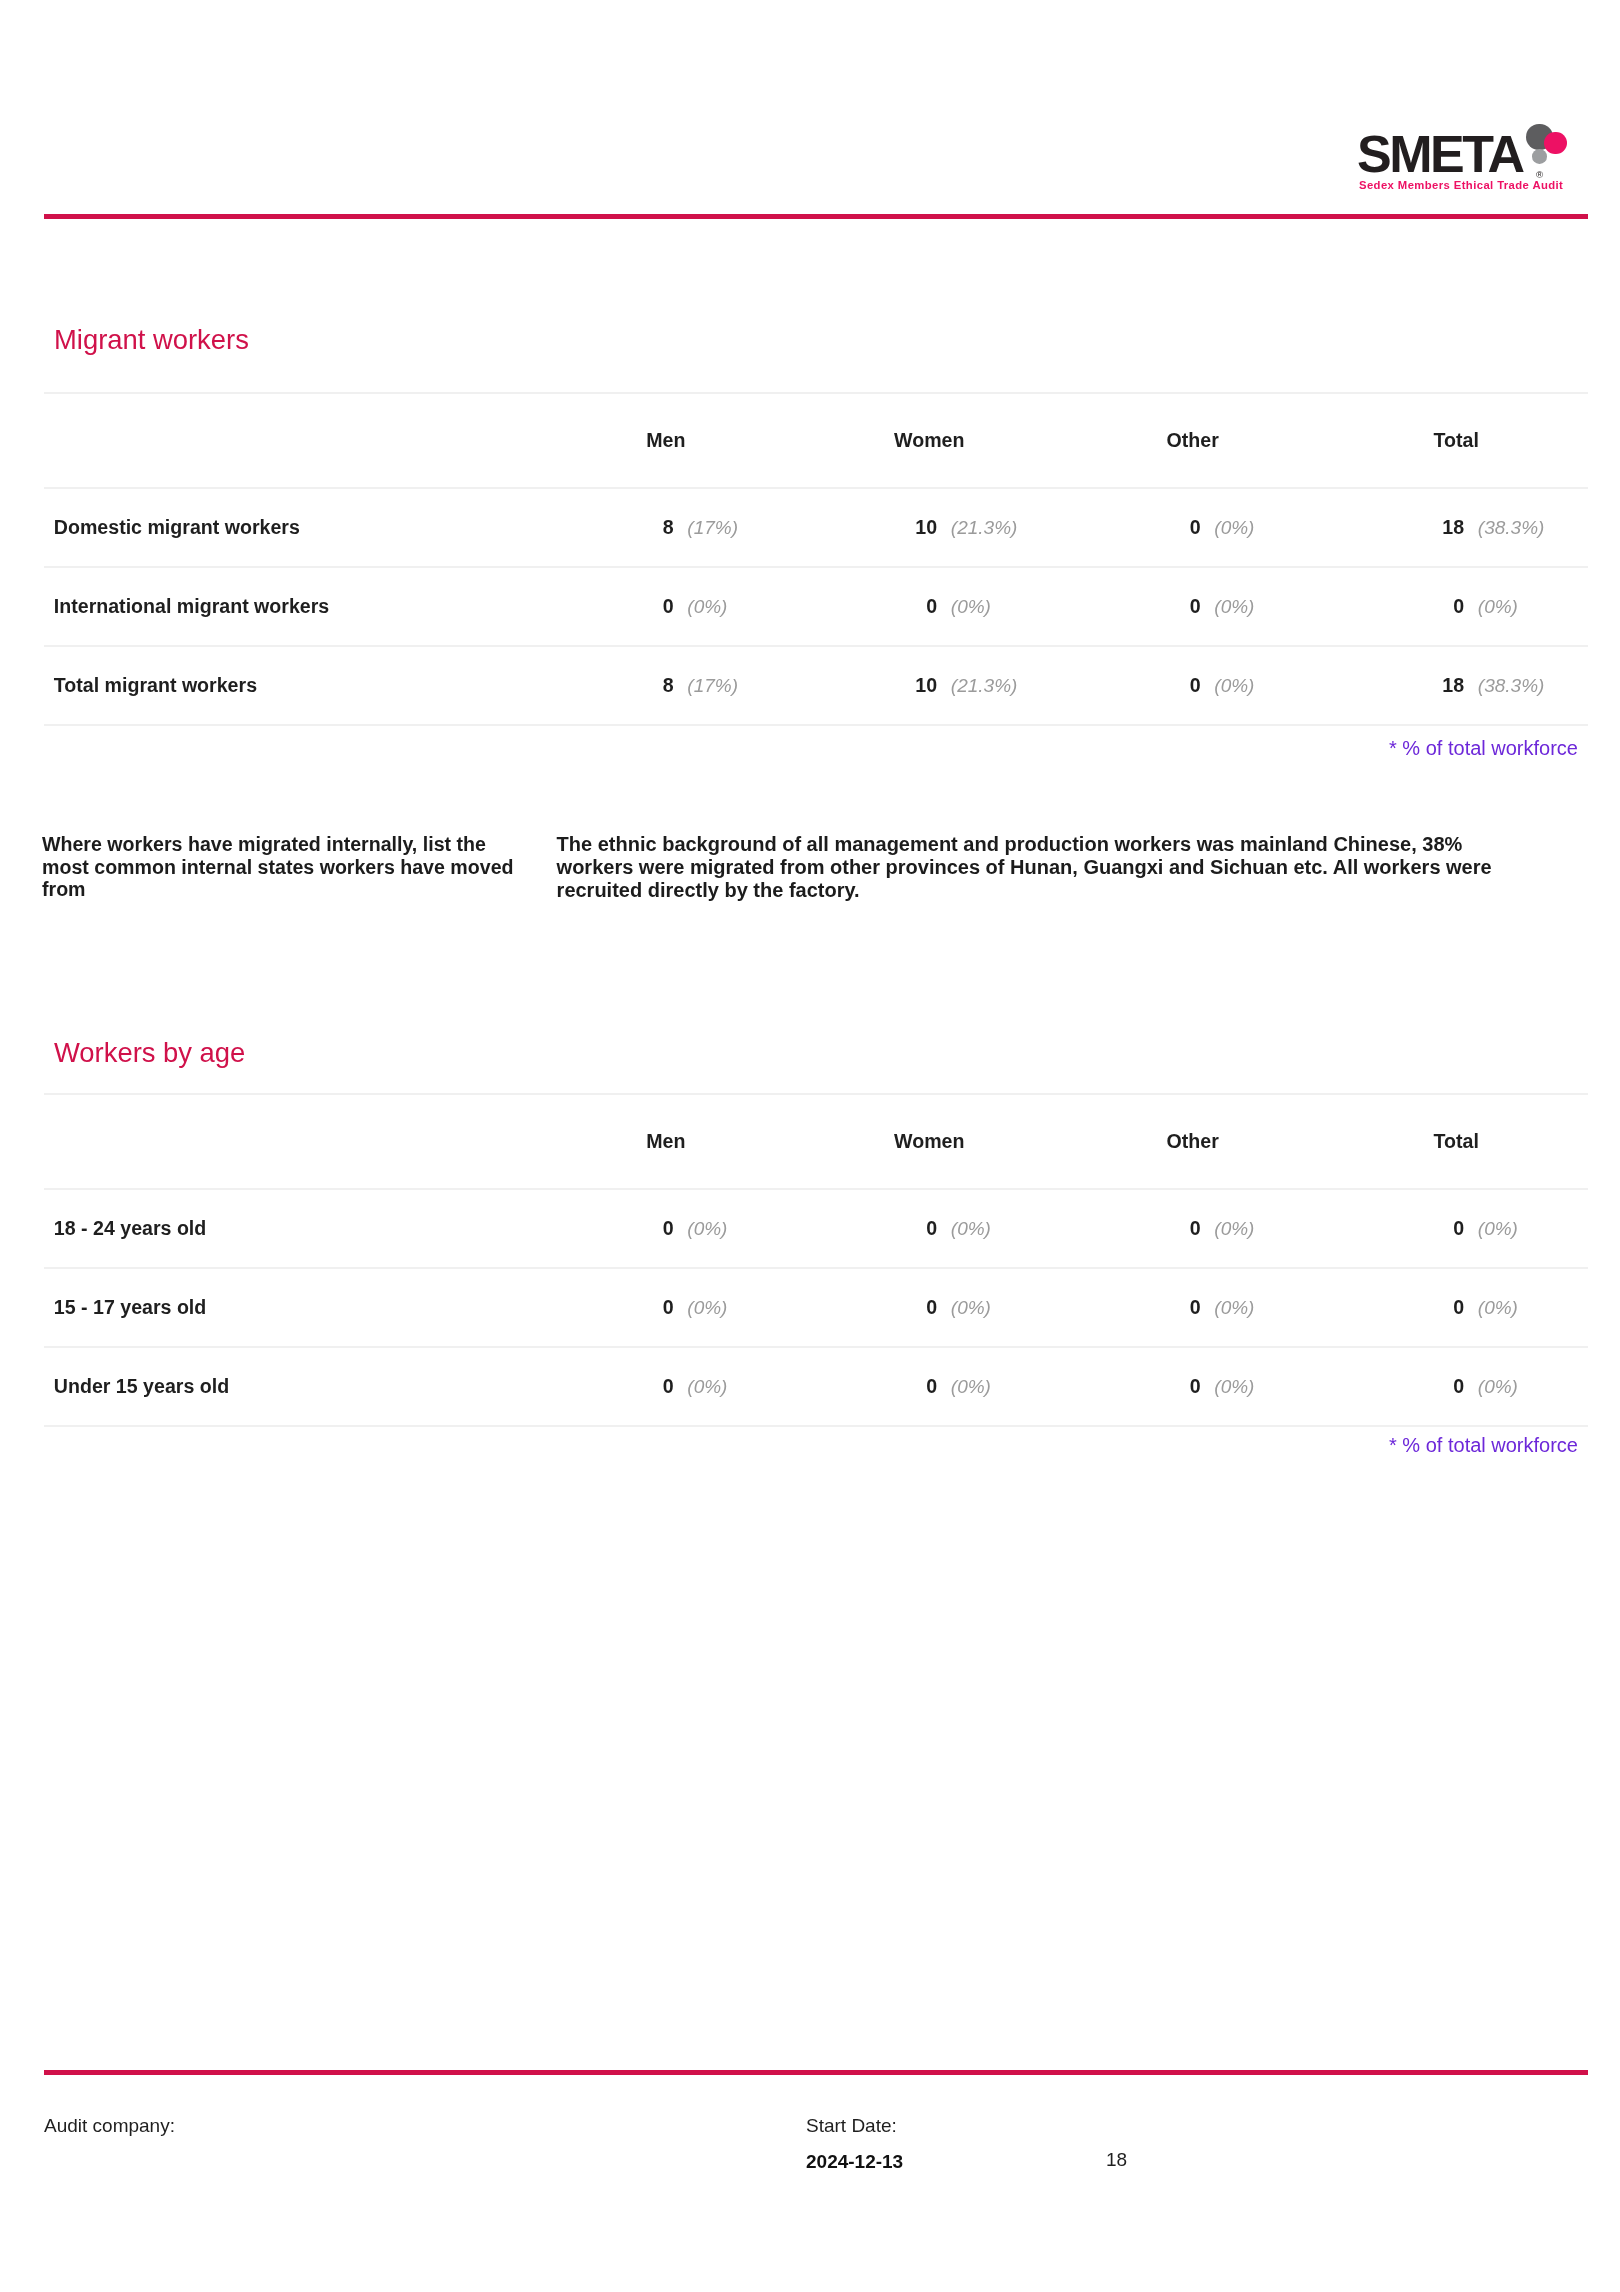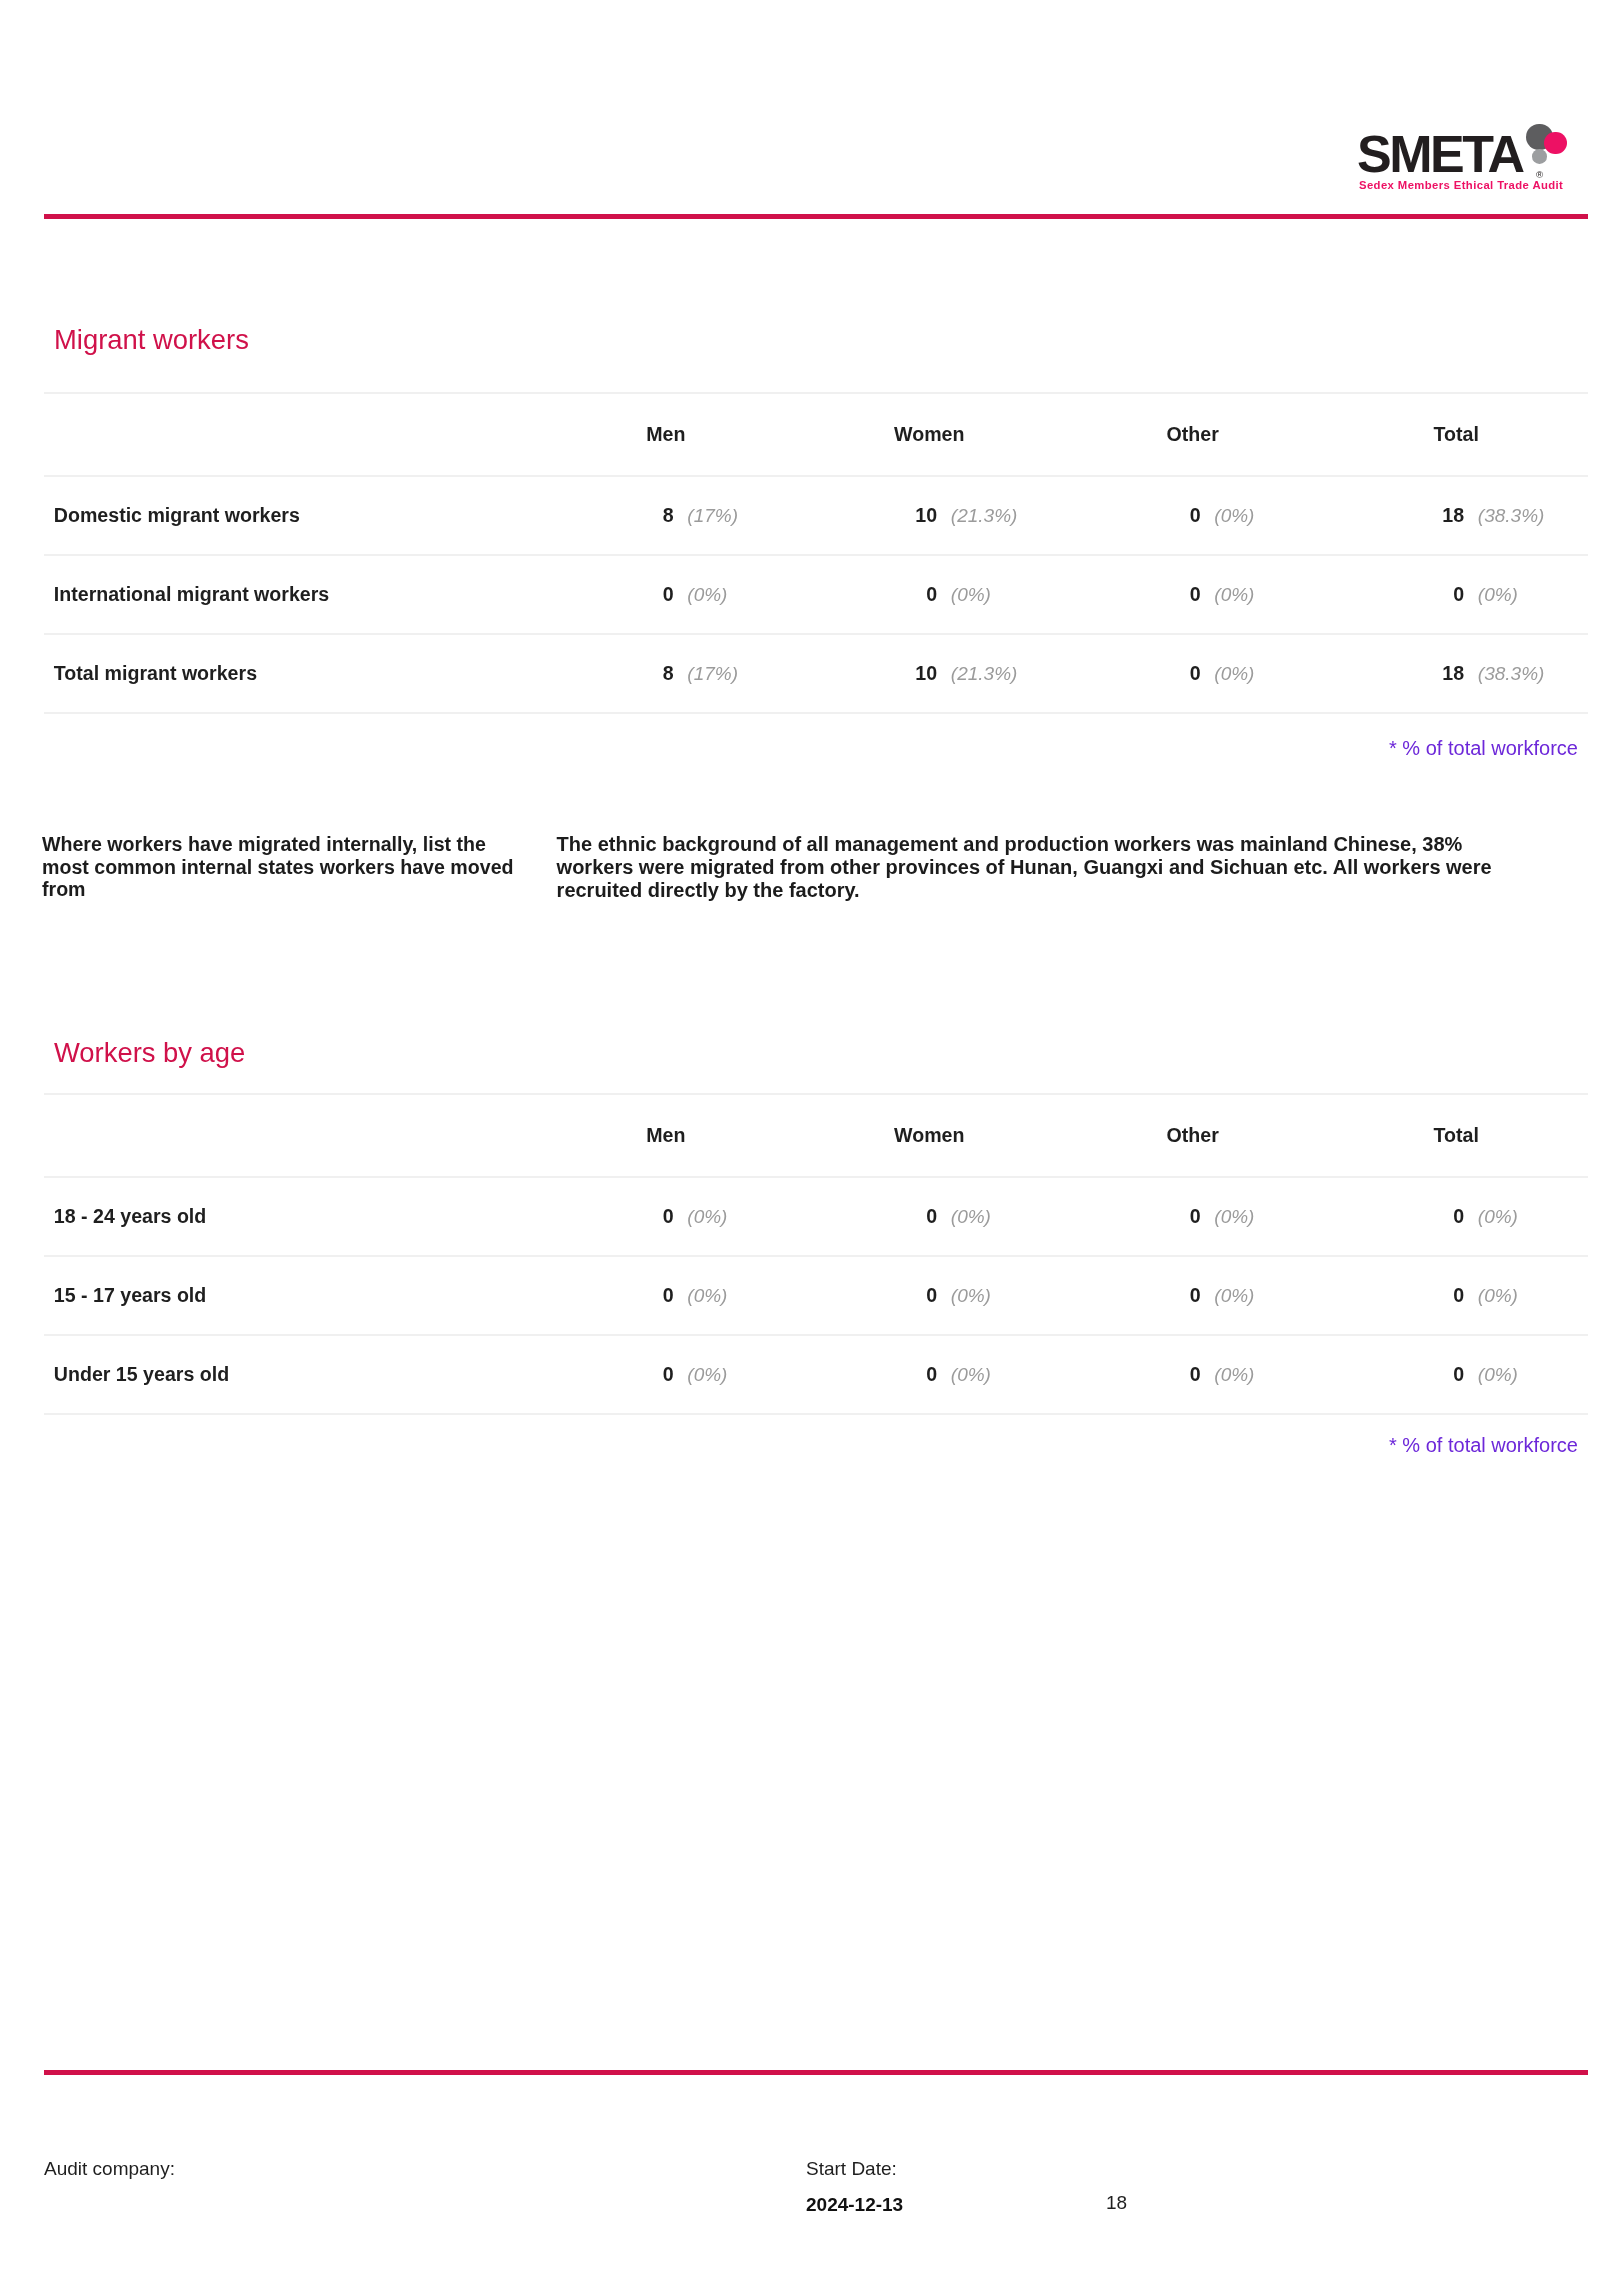--- a/index.html
+++ b/index.html
@@ -46,21 +46,21 @@
   
   .table { position:absolute; left:44px; width:1544px; border-top:2px solid #f0f0f0; }
   .table-migrant { top:392px; }
   .table-age { top:1093px; }
   .trow {
     display:grid;
     grid-template-columns:490px 1fr 1fr 1fr 1fr;
     align-items:center;
     border-bottom:2px solid #f0f0f0;
   }
-  .thead { height:83px; }
+  .thead { height:95px; }
   .tbody-row { height:79px; }
   .hcell { text-align:center; font-size:19.6px; font-weight:700; color:#1f1f1f; }
   .label-cell { padding-left:9.8px; font-size:19.6px; font-weight:700; color:#1f1f1f; }
   .dcell { display:flex; align-items:baseline; font-size:19.6px; }
   .num { flex:0 0 53%; text-align:right; font-weight:700; color:#1f1f1f; }
   .pct { flex:1; padding-left:13.7px; font-style:italic; color:#9b9b9b; font-size:19px; }
 
   
   .footnote { position:absolute; right:42px; font-size:20px; color:#6d28d9; }
   .footnote-migrant { top:737px; }
@@ -69,21 +69,21 @@
   
   .qa { position:absolute; top:833px; left:42px; width:1485px; display:flex; gap:19.6px; }
   .qa-question { flex:0 0 495px; font-size:19.6px; font-weight:700; line-height:1.16; color:#1c1c1c; }
   .qa-answer { flex:1; font-size:20px; font-weight:700; line-height:1.16; color:#1c1c1c; }
 
   
   .footer {
     position:absolute; top:2115px; left:44px; right:32px;
     display:grid; grid-template-columns:762px 300px 1fr auto;
   }
-  .footer-label { font-size:19px; color:#1f1f1f;margin-top:43px; }
+  .footer-label { font-size:19px; color:#1f1f1f; }
   .footer-value { font-size:19px; font-weight:700; color:#111; margin-top:13.7px; }
   .page-number { font-size:19px; color:#1f1f1f; align-self:end; padding-bottom:2px; }
 </style>
 </head>
 <body>
 
 <div class="page">
 
   <div class="logo">
     <div class="logo-title">SMETA</div>

